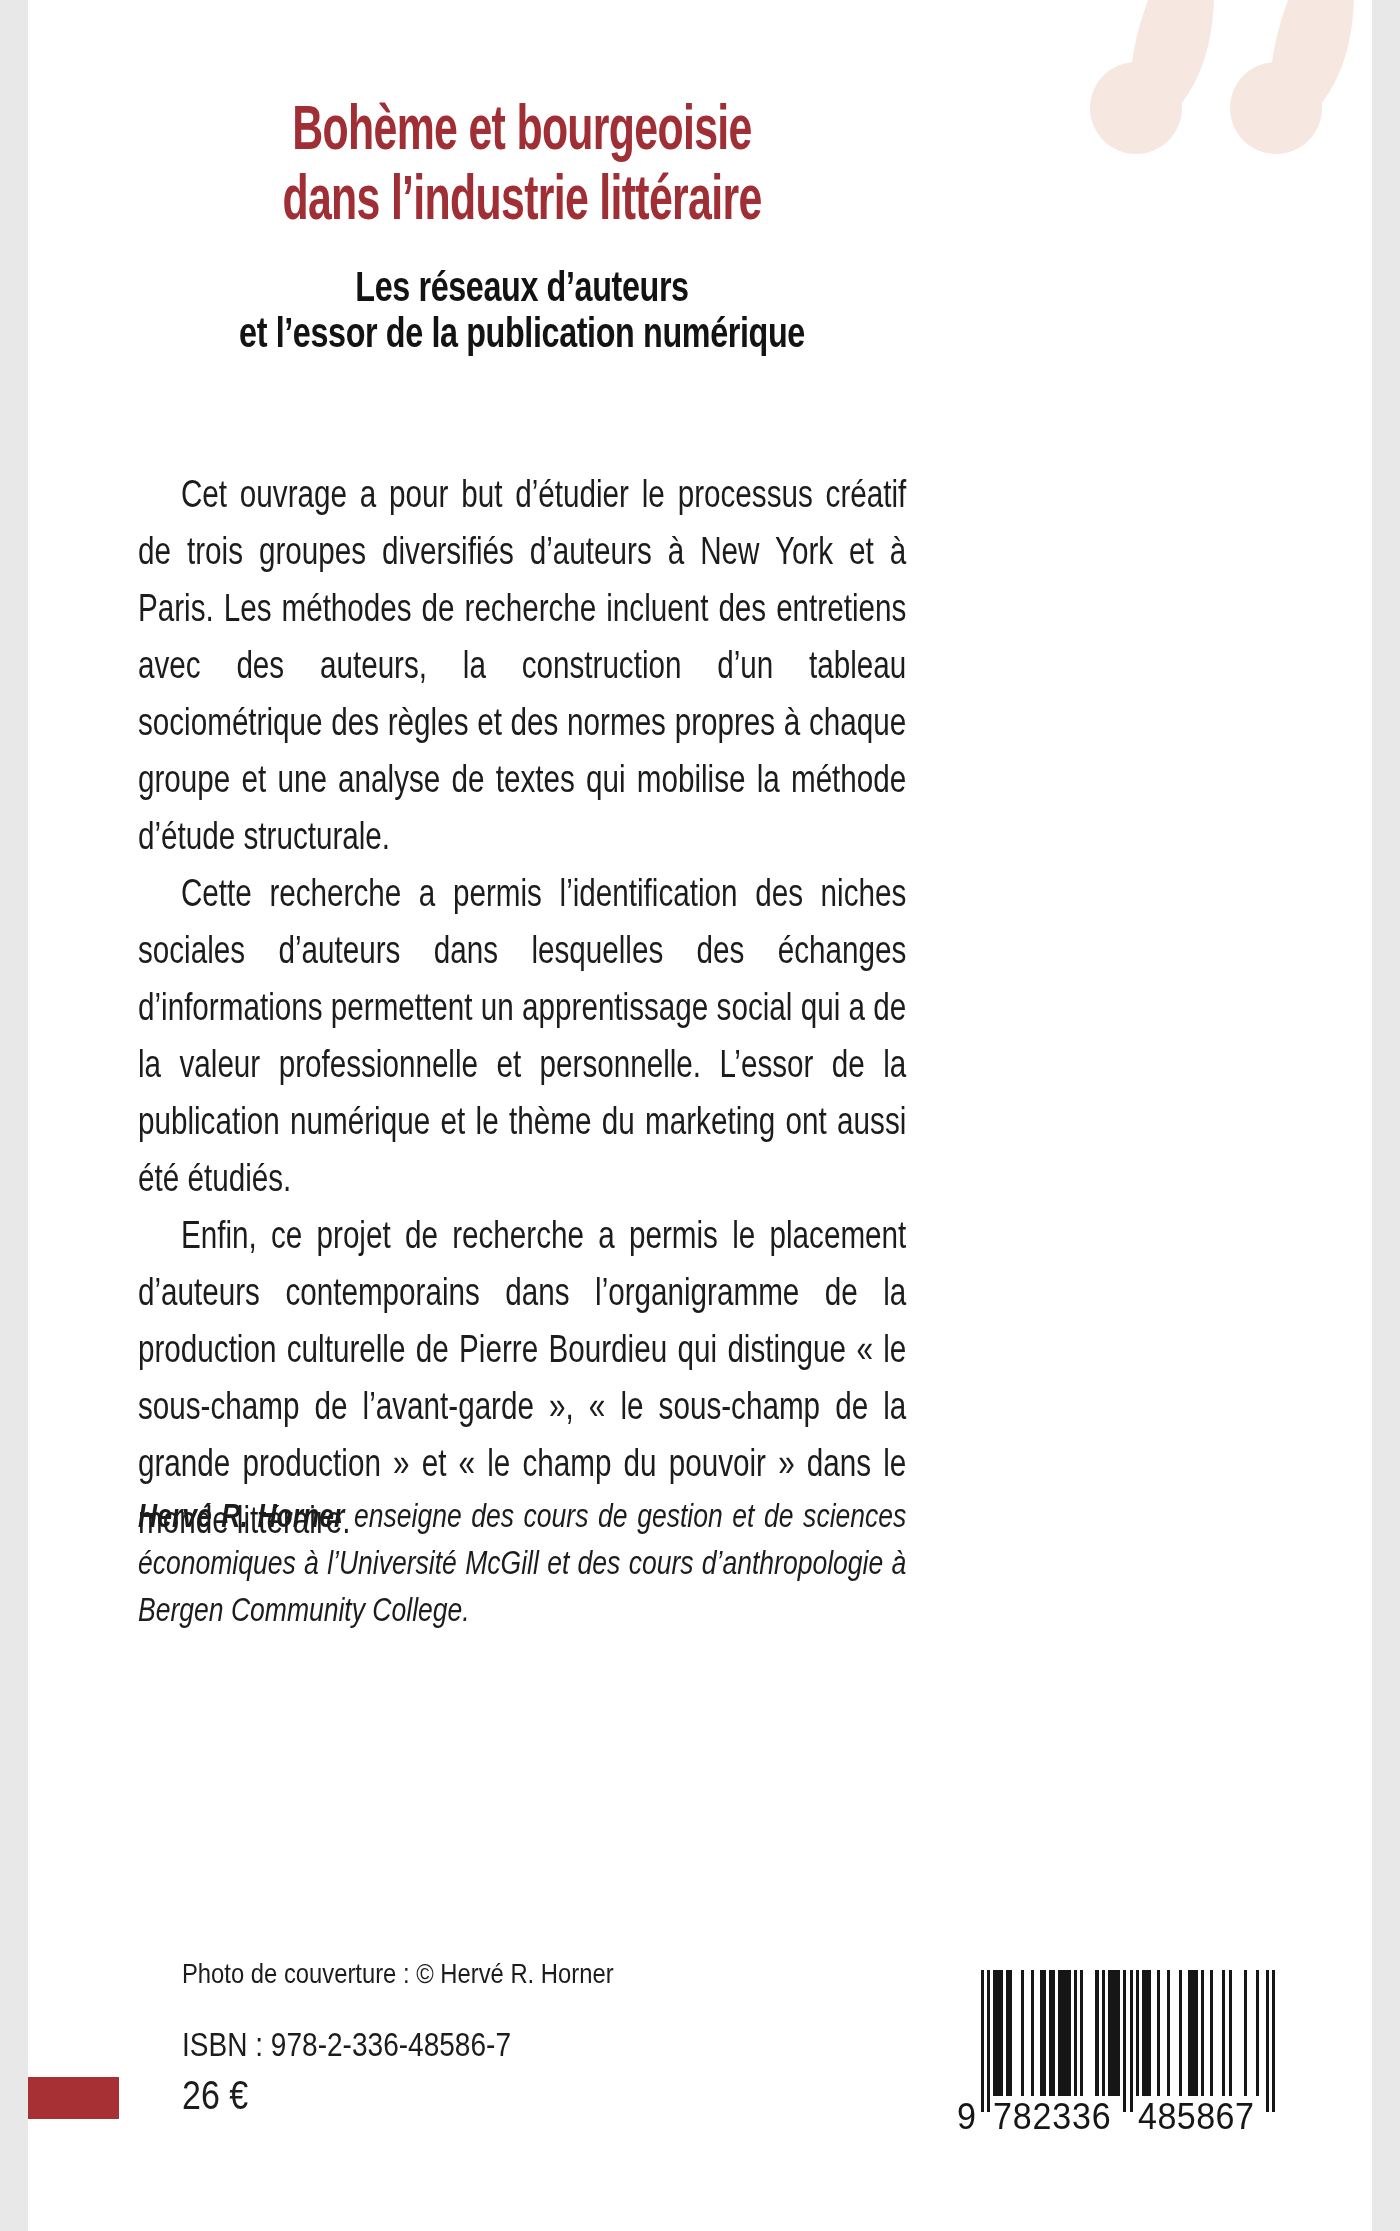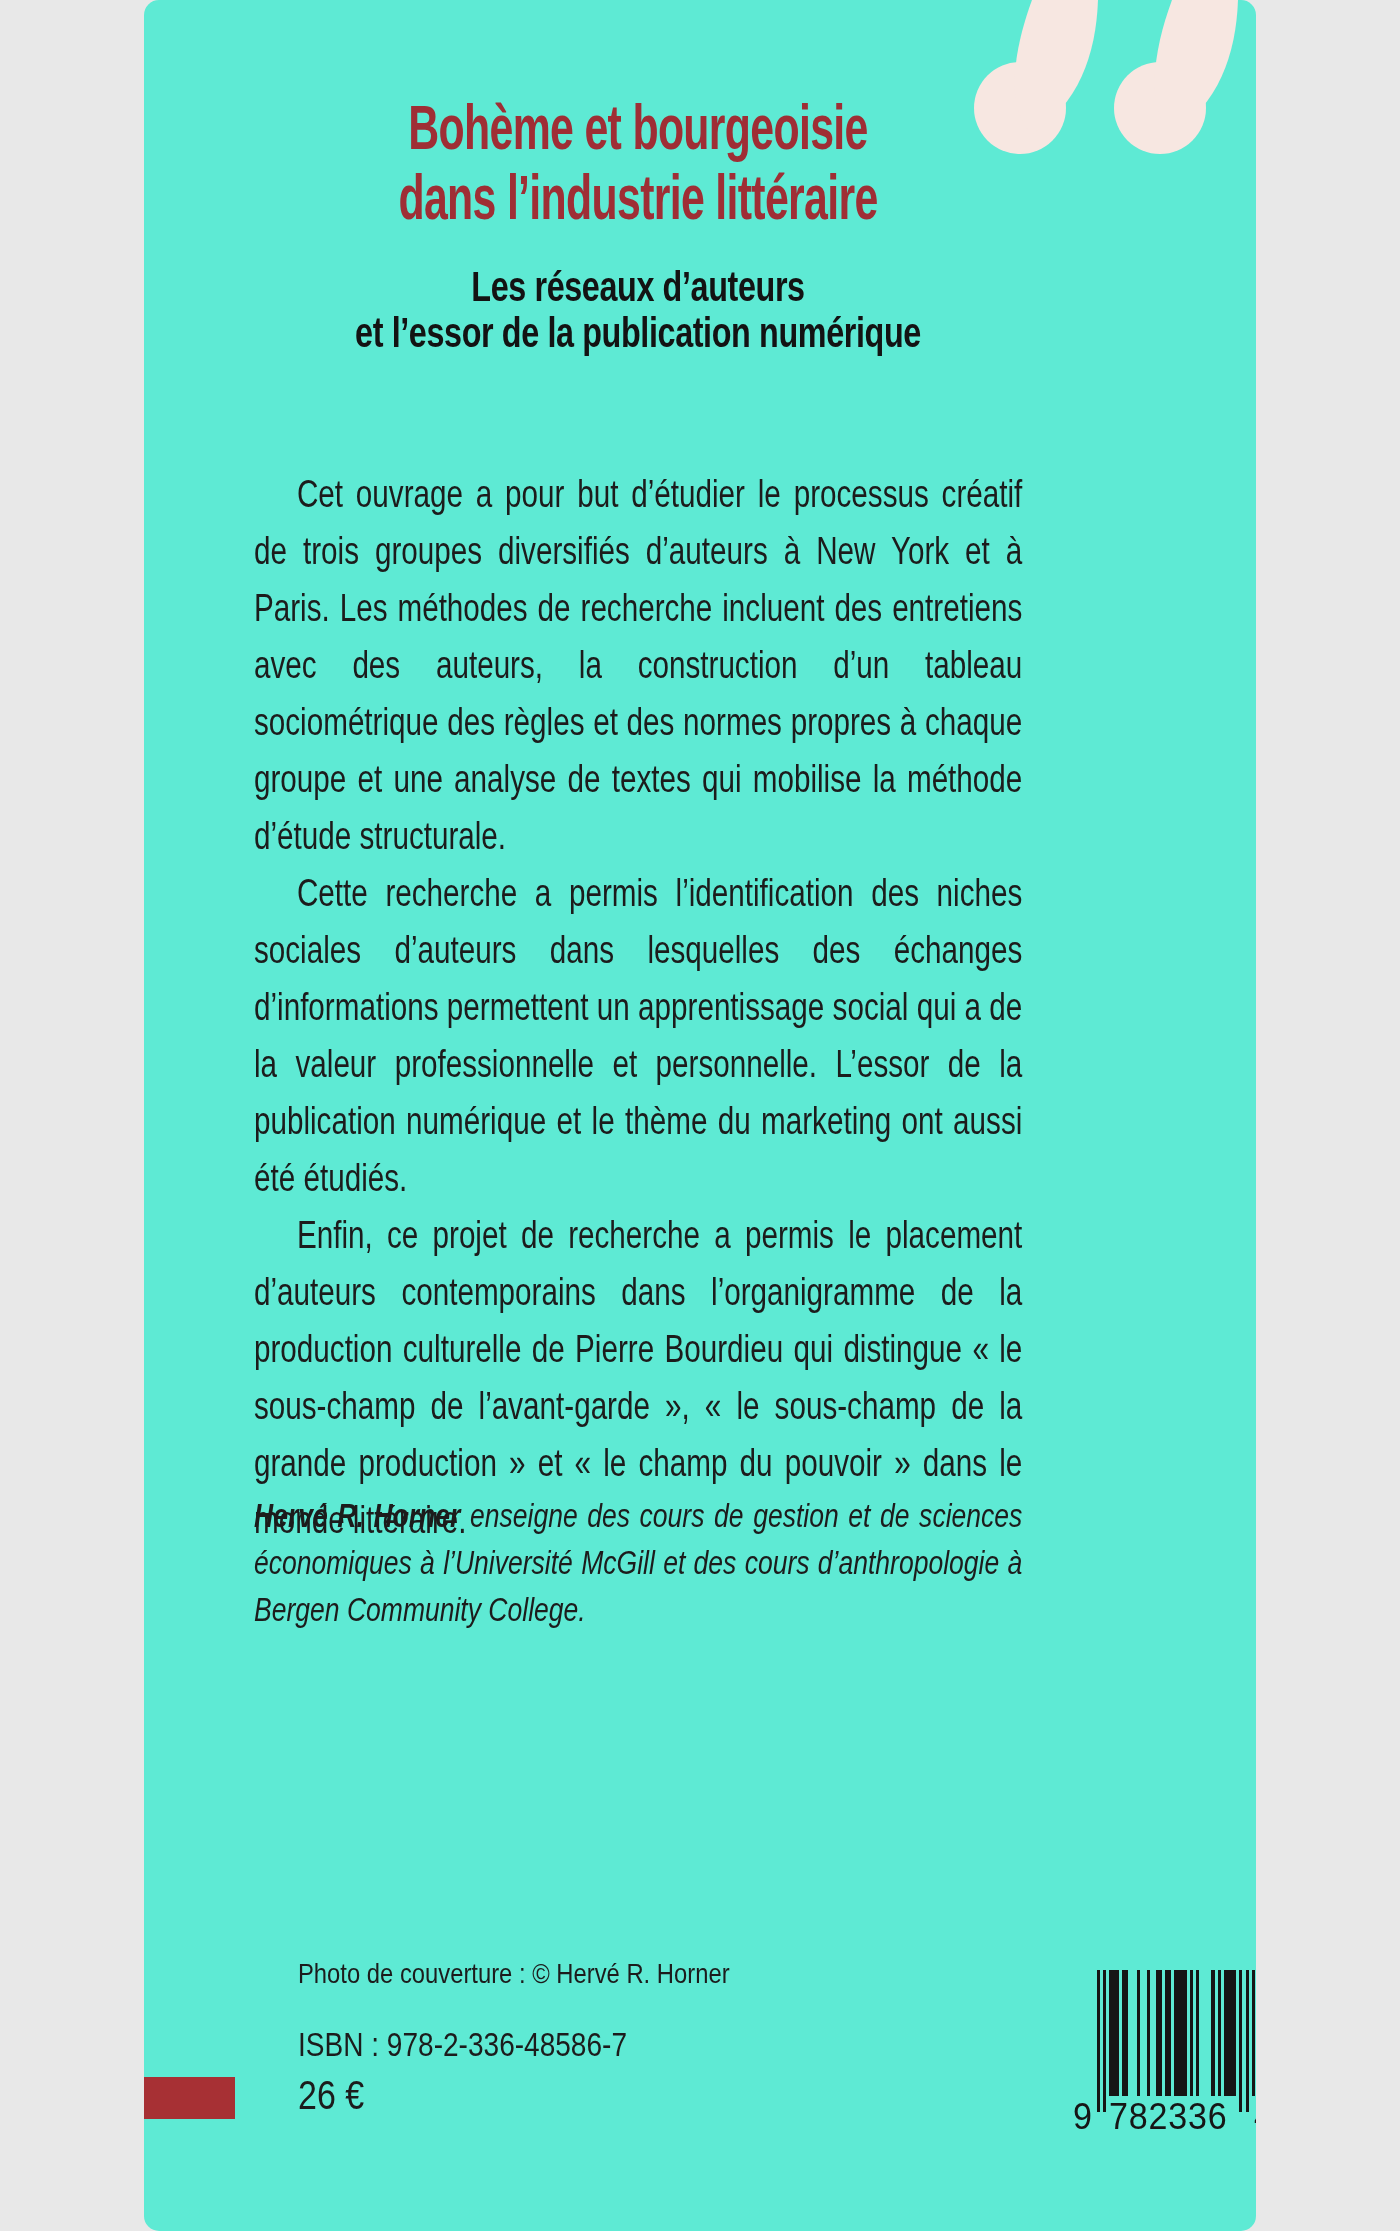--- a/index.html
+++ b/index.html
@@ -1,25 +1,24 @@
 <!DOCTYPE html>
 <html lang="fr"><head>
 <meta charset="utf-8">
 <title>Bohème et bourgeoisie — quatrième de couverture</title>
 <style>
   html,body{margin:0;padding:0;background:#e8e8e8;}
   .page{
     position:relative;
-    width:1112px;height:2231px;
+    width:1344px;height:2231px;
     margin:0 auto;
-    background:#5eead4;
+    background:#ffffff;
     overflow:hidden;
     font-family:"Liberation Sans", sans-serif;
     color:#1a1a1a;
-    border-radius:15px;
   }
 
   
   .quote-wrap{
     position:absolute;top:0;right:18px;width:264px;height:155px;
   }
 
   
   .title{
     position:absolute;

